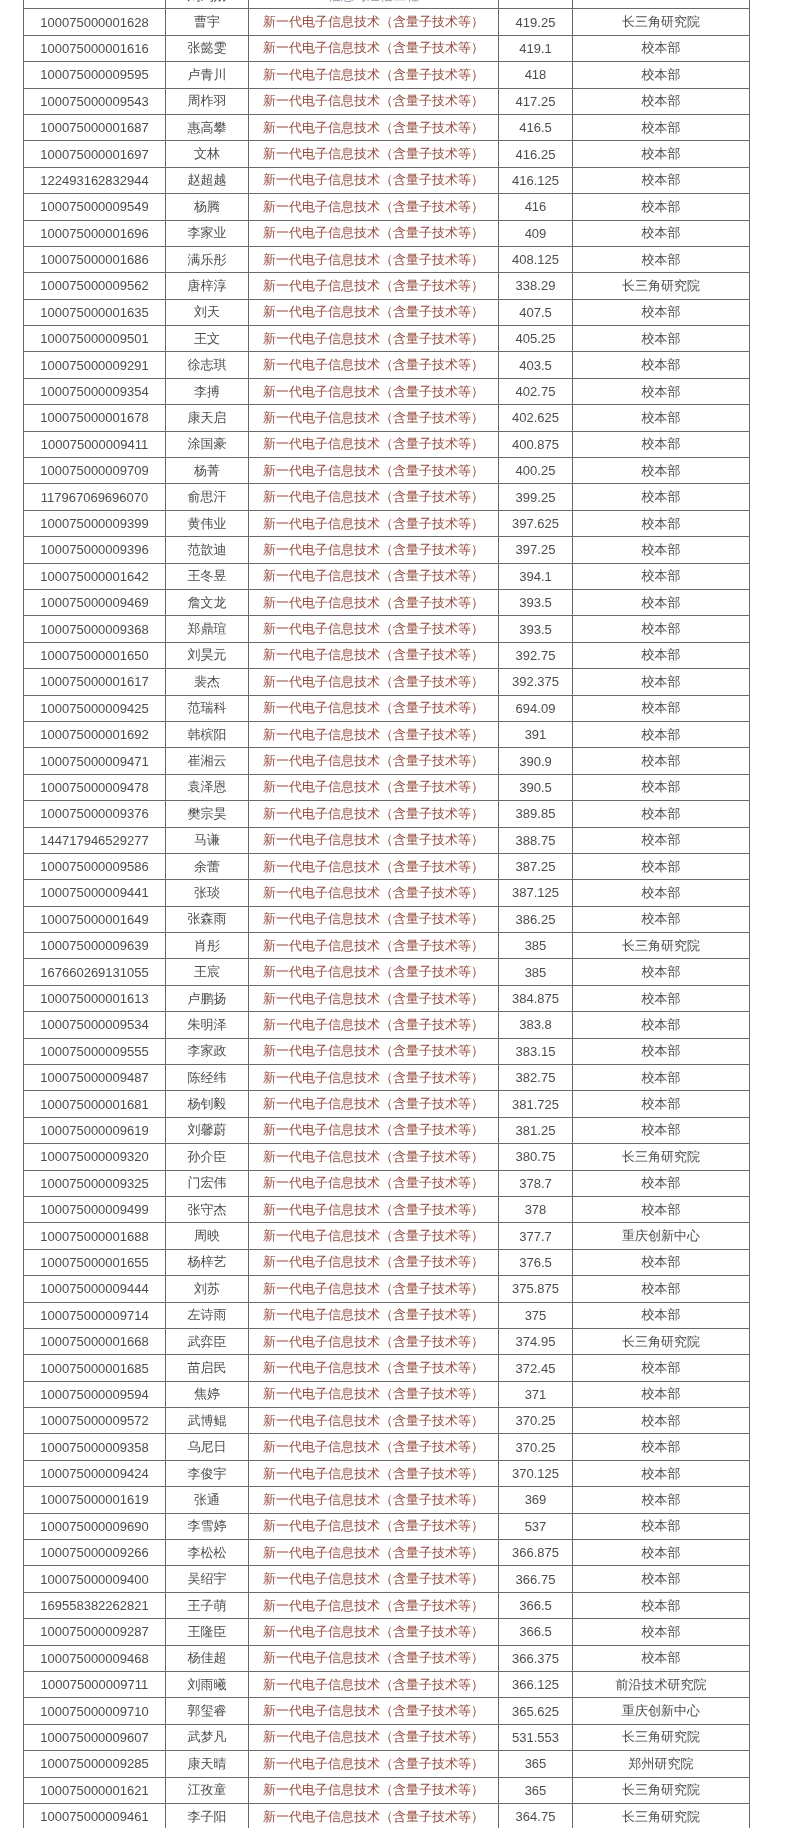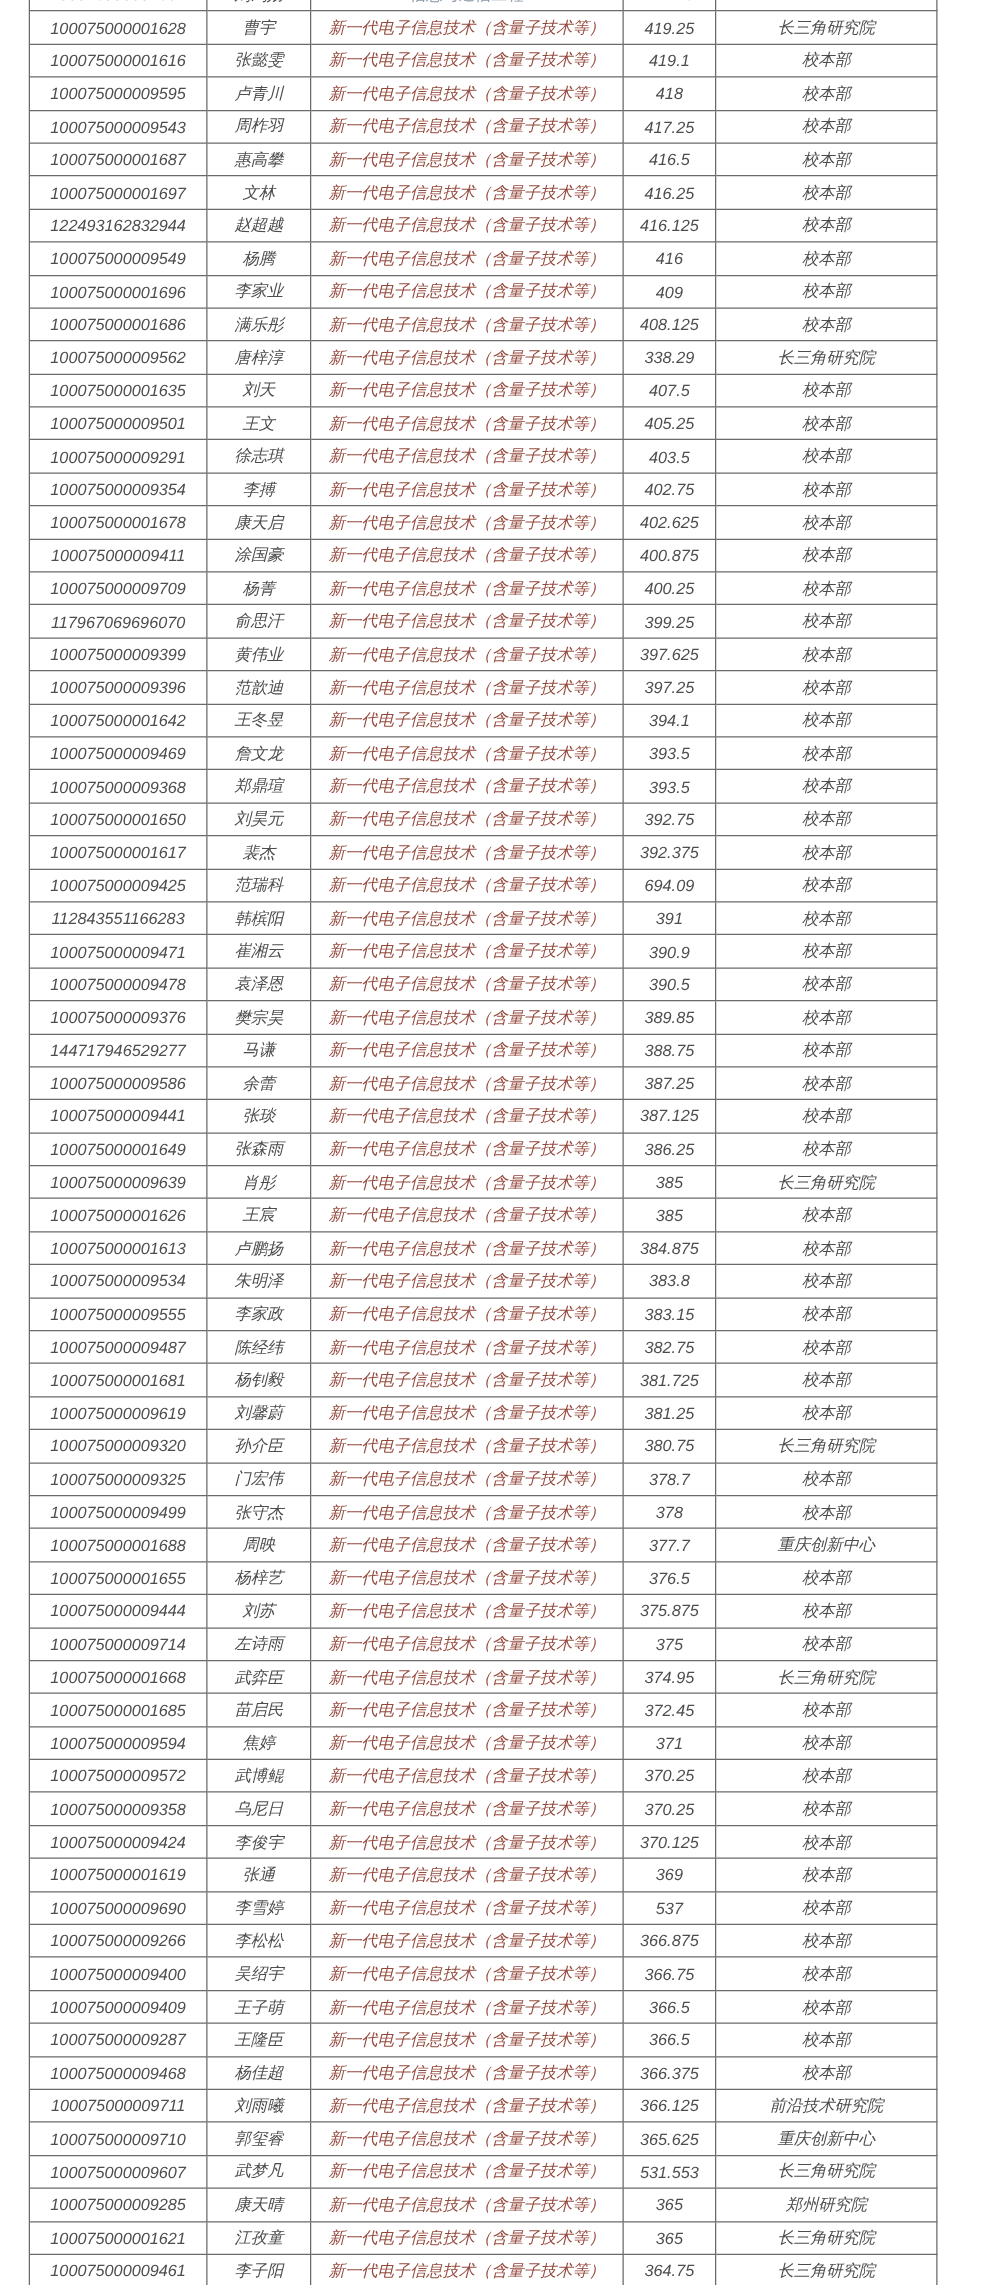--- a/index.html
+++ b/index.html
@@ -7,21 +7,20 @@
     padding: 0;
     background: #ffffff;
     font-family: "Liberation Sans", "DejaVu Sans", sans-serif;
   }
   .page {
     position: relative;
     width: 800px;
     height: 1828px;
     background: #ffffff;
     overflow: hidden;
-    font-style: italic;
   }
   .table {
     position: absolute;
     left: 23px;
     top: -18px;
     width: 726px;
     border-left: 1px solid var(--border-color, #6a6a6a);
     border-top: 1px solid var(--border-color, #6a6a6a);
   }
   .row {
@@ -268,21 +267,21 @@
 
   <div class="row">
     <div class="cell c-id">100075000009425</div>
     <div class="cell c-name">范瑞科</div>
     <div class="cell c-program">新一代电子信息技术（含量子技术等）</div>
     <div class="cell c-score">694.09</div>
     <div class="cell c-location">校本部</div>
   </div>
 
   <div class="row">
-    <div class="cell c-id">112843551166283</div>
+    <div class="cell c-id">100075000001692</div>
     <div class="cell c-name">韩槟阳</div>
     <div class="cell c-program">新一代电子信息技术（含量子技术等）</div>
     <div class="cell c-score">391</div>
     <div class="cell c-location">校本部</div>
   </div>
 
   <div class="row">
     <div class="cell c-id">100075000009471</div>
     <div class="cell c-name">崔湘云</div>
     <div class="cell c-program">新一代电子信息技术（含量子技术等）</div>
@@ -340,21 +339,21 @@
 
   <div class="row">
     <div class="cell c-id">100075000009639</div>
     <div class="cell c-name">肖彤</div>
     <div class="cell c-program">新一代电子信息技术（含量子技术等）</div>
     <div class="cell c-score">385</div>
     <div class="cell c-location">长三角研究院</div>
   </div>
 
   <div class="row">
-    <div class="cell c-id">100075000001626</div>
+    <div class="cell c-id">167660269131055</div>
     <div class="cell c-name">王宸</div>
     <div class="cell c-program">新一代电子信息技术（含量子技术等）</div>
     <div class="cell c-score">385</div>
     <div class="cell c-location">校本部</div>
   </div>
 
   <div class="row">
     <div class="cell c-id">100075000001613</div>
     <div class="cell c-name">卢鹏扬</div>
     <div class="cell c-program">新一代电子信息技术（含量子技术等）</div>
@@ -532,21 +531,21 @@
 
   <div class="row">
     <div class="cell c-id">100075000009400</div>
     <div class="cell c-name">吴绍宇</div>
     <div class="cell c-program">新一代电子信息技术（含量子技术等）</div>
     <div class="cell c-score">366.75</div>
     <div class="cell c-location">校本部</div>
   </div>
 
   <div class="row">
-    <div class="cell c-id">100075000009409</div>
+    <div class="cell c-id">169558382262821</div>
     <div class="cell c-name">王子萌</div>
     <div class="cell c-program">新一代电子信息技术（含量子技术等）</div>
     <div class="cell c-score">366.5</div>
     <div class="cell c-location">校本部</div>
   </div>
 
   <div class="row">
     <div class="cell c-id">100075000009287</div>
     <div class="cell c-name">王隆臣</div>
     <div class="cell c-program">新一代电子信息技术（含量子技术等）</div>

